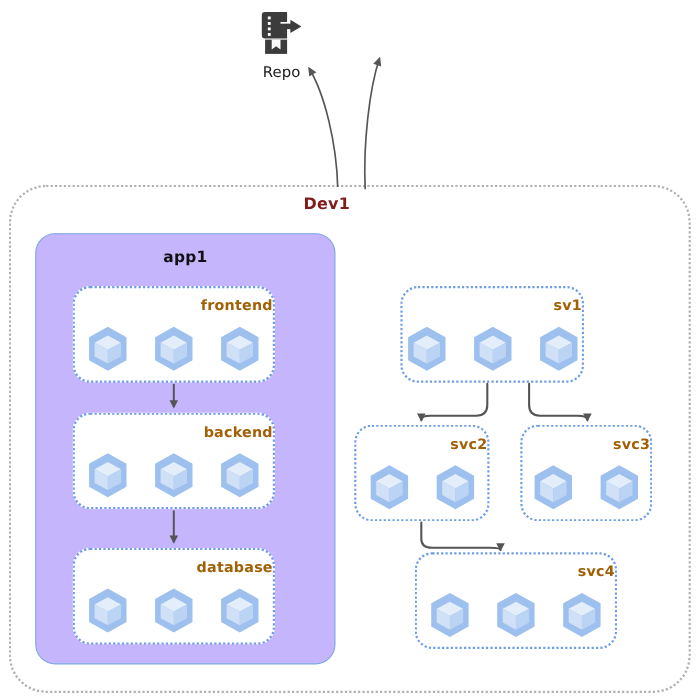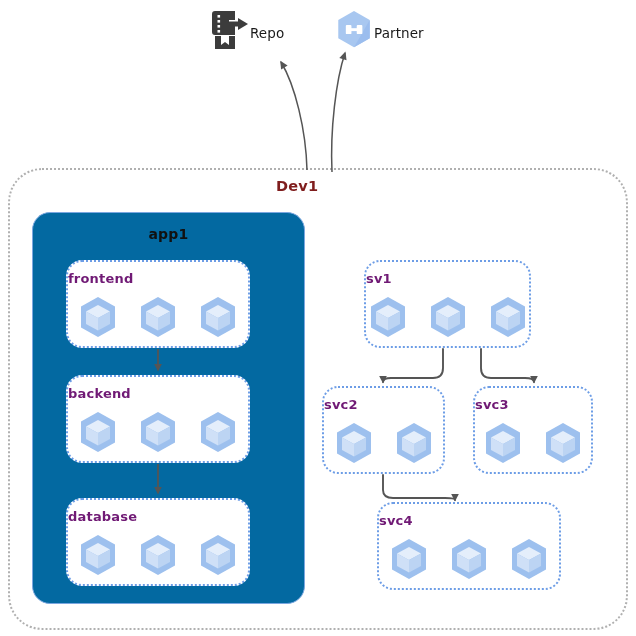--- a/index.html
+++ b/index.html
@@ -15,21 +15,21 @@
     width: 636px;
     height: 636px;
     overflow: hidden;
     background: #ffffff;
   }
 
   
   .ext-node {
     position: absolute;
     display: flex;
-    flex-direction: row;
+    flex-direction: column;
     align-items: center;
     width: 92px;
     text-align: right;
   }
   .ext-icon {
     width: 40px;
     height: 44px;
     position: relative;
   }
   .ext-label {
@@ -57,21 +57,21 @@
     letter-spacing: .2px;
     white-space: nowrap;
   }
 
   
   .app-box {
     position: absolute;
     border: 1.6px solid #7ba7e0;
     border-radius: 18px;
     box-sizing: border-box;
-    background: #0369a1;
+    background: #c4b5fd;
   }
   .app-label {
     position: absolute;
     width: 100%;
     text-align: center;
     top: 13px;
     left: 0;
     font-size: 14px;
     font-weight: bold;
     color: #111111;
@@ -82,26 +82,26 @@
   .svc-box {
     position: absolute;
     border: 2.2px dotted #6d9de6;
     border-radius: 16px;
     box-sizing: border-box;
     background: #ffffff;
   }
   .svc-label {
     position: absolute;
     width: 100%;
-    text-align: left;
+    text-align: right;
     top: 9px;
     left: 0;
     font-size: 13px;
     font-weight: bold;
-    color: #701a75;
+    color: #a16207;
     letter-spacing: .2px;
   }
   .pod-row {
     position: absolute;
     left: 0;
     width: 100%;
     top: 32px;
     display: flex;
     justify-content: center;
     align-items: center;
@@ -137,32 +137,20 @@
         <rect x="7.5" y="12" width="2.6" height="2.6" fill="#ffffff"></rect>
         <rect x="7.5" y="17" width="2.6" height="2.6" fill="#ffffff"></rect>
         <rect x="7.5" y="22" width="2.6" height="2.6" fill="#ffffff"></rect>
         <rect x="16" y="13.5" width="14" height="5" fill="#3c3c3c"></rect>
         <path d="M28 10 l10 6 l-10 6 z" fill="#3c3c3c"></path>
       </svg>
     </div>
     <div class="ext-label">Repo</div>
   </div>
 
-  <div class="ext-node" id="node-partner" style="left:334px; top:8px;">
-    <div class="ext-icon">
-      <svg viewBox="0 0 44 46" width="40" height="44" aria-hidden="true">
-        <path d="M22 2 L39.3 12 V32 L22 42 L4.7 32 V12 Z" fill="#a8c7f0"></path>
-        <path d="M22 42 L39.3 32 V12 Z" fill="#9bbdee"></path>
-        <rect x="13" y="17.5" width="6.2" height="10" rx="1" fill="#ffffff"></rect>
-        <rect x="25" y="17.5" width="6.2" height="10" rx="1" fill="#ffffff"></rect>
-        <rect x="18.4" y="21" width="7.6" height="3.2" fill="#ffffff"></rect>
-      </svg>
-    </div>
-    <div class="ext-label">Partner</div>
-  </div>
 
   <div class="env-box" style="left:8px; top:168px; width:620px; height:462px;"></div>
   <div class="env-label" style="left:276px; top:178px;">Dev1</div>
 
   <div class="app-box" style="left:32px; top:212px; width:273px; height:392px;">
     <div class="app-label">app1</div>
   </div>
 
   <div class="svc-box" style="left:66px; top:260px; width:184px; height:88px;">
     <div class="svc-label">frontend</div>

